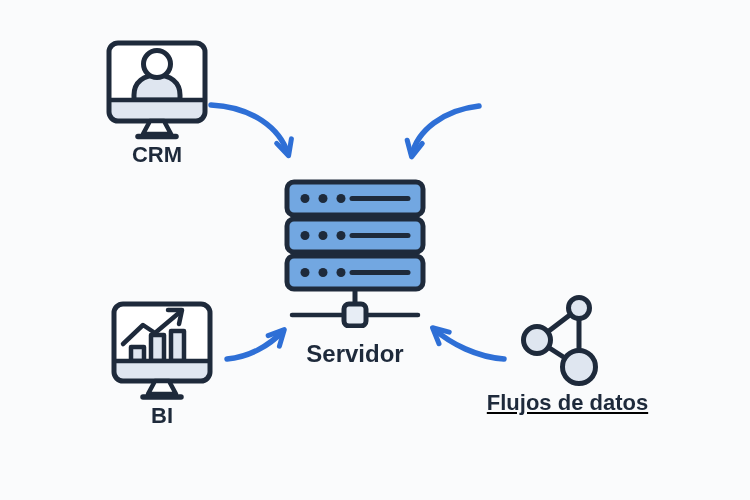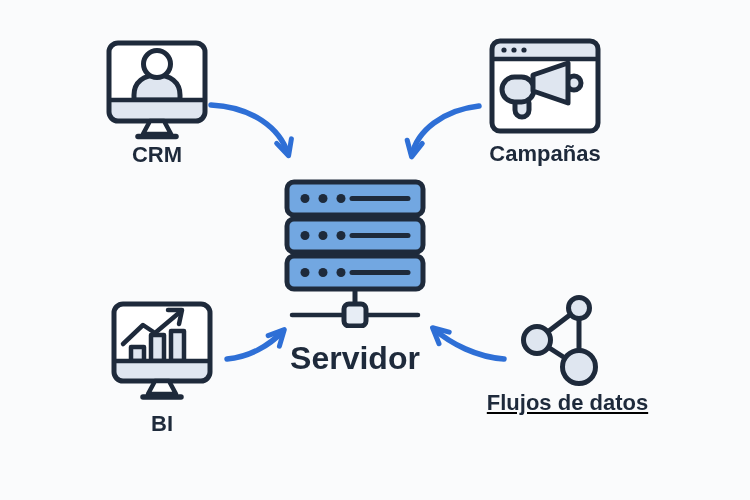--- a/index.html
+++ b/index.html
@@ -14,23 +14,23 @@
   .node .label{
     color:var(--ink,#1E2A3B);
     font-weight:700;font-size:22px;line-height:1.1;
     text-align:center;white-space:nowrap;
   }
   .node-crm{left:92px;top:36px;width:130px;}
   .node-crm .label{margin-top:2px;}
   .node-campaigns{left:480px;top:36px;width:130px;}
   .node-campaigns .label{margin-top:6px;}
   .node-server{left:275px;top:176px;width:160px;}
-  .node-server .label{margin-top:12px;font-size:32px;font-weight:800;line-height:1.18;}
+  .node-server .label{margin-top:12px;font-size:24px;font-weight:800;line-height:1.18;}
   .node-bi{left:97px;top:296px;width:130px;}
-  .node-bi .label{margin-top:8px;}
+  .node-bi .label{margin-top:0px;}
   .node-flows{left:470px;top:283px;width:195px;text-decoration:underline;}
   .node-flows .label{margin-top:3px;}
   .arrows{position:absolute;left:0;top:0;width:750px;height:500px;pointer-events:none;}
   svg{display:block;}
 </style>
 </head>
 <body>
 
 <div class="canvas" style="--bg: #FAFBFC; --ink: #1E2A3B;">
 
@@ -55,36 +55,20 @@
       <circle cx="55" cy="28" r="13.5" fill="#FFFFFF" stroke="#1E2A3B" stroke-width="5"></circle>
       <path d="M9,64 h92 v12 a9,9 0 0 1 -9,9 H18 a9,9 0 0 1 -9,-9 z" fill="#DFE6F0"></path>
       <line x1="7" y1="64" x2="103" y2="64" stroke="#1E2A3B" stroke-width="4.5"></line>
       <rect x="7" y="7" width="96" height="78" rx="9" fill="none" stroke="#1E2A3B" stroke-width="5"></rect>
       <path d="M48,85 l-7,13 h28 l-7,-13 z" fill="#FFFFFF" stroke="#1E2A3B" stroke-width="4.5" stroke-linejoin="round"></path>
       <line x1="36" y1="100.5" x2="74" y2="100.5" stroke="#1E2A3B" stroke-width="5.5" stroke-linecap="round"></line>
     </svg>
     <div class="label">CRM</div>
   </div>
 
-  <div class="node node-campaigns">
-    <svg width="118" height="100" viewBox="0 0 118 100">
-      <rect x="6" y="5" width="106" height="90" rx="8" fill="#FFFFFF"></rect>
-      <path d="M6,13 a8,8 0 0 1 8,-8 h90 a8,8 0 0 1 8,8 v10 H6 z" fill="#DFE6F0"></path>
-      <line x1="6" y1="23" x2="112" y2="23" stroke="#1E2A3B" stroke-width="4.5"></line>
-      <circle cx="18" cy="14" r="2.6" fill="#1E2A3B"></circle>
-      <circle cx="28" cy="14" r="2.6" fill="#1E2A3B"></circle>
-      <circle cx="38" cy="14" r="2.6" fill="#1E2A3B"></circle>
-      <circle cx="88" cy="47" r="7" fill="#DFE6F0" stroke="#1E2A3B" stroke-width="5"></circle>
-      <rect x="29" y="60" width="14" height="21" rx="7" fill="#DFE6F0" stroke="#1E2A3B" stroke-width="5"></rect>
-      <rect x="16" y="41" width="32" height="25" rx="12.5" fill="#DFE6F0" stroke="#1E2A3B" stroke-width="5"></rect>
-      <path d="M47,39 L82,27 V67 L47,55 z" fill="#DFE6F0" stroke="#1E2A3B" stroke-width="5" stroke-linejoin="round"></path>
-      <rect x="6" y="5" width="106" height="90" rx="8" fill="none" stroke="#1E2A3B" stroke-width="5"></rect>
-    </svg>
-    <div class="label">Campañas</div>
-  </div>
 
   <div class="node node-server">
     <svg width="160" height="152" viewBox="0 0 160 152">
       <g fill="#72A7E1" stroke="#1E2A3B" stroke-width="5">
         <rect x="12" y="6" width="136" height="33" rx="7"></rect>
         <rect x="12" y="43" width="136" height="33" rx="7"></rect>
         <rect x="12" y="80" width="136" height="33" rx="7"></rect>
       </g>
       <g fill="#1E2A3B">
         <circle cx="30" cy="22.5" r="4.5"></circle>

